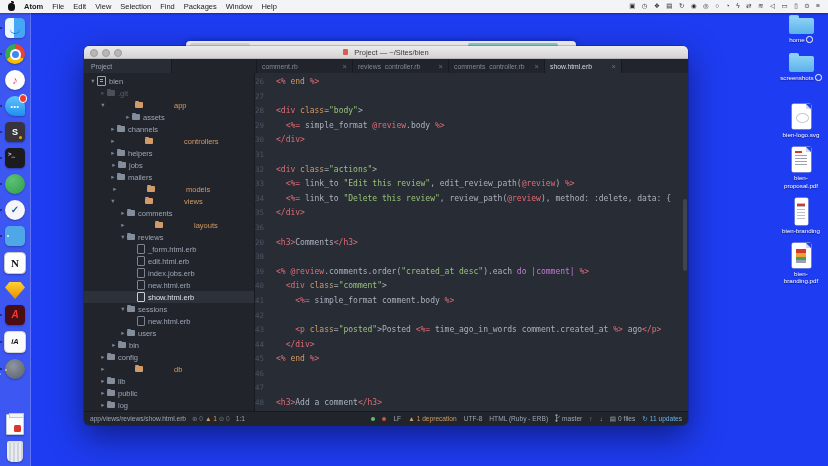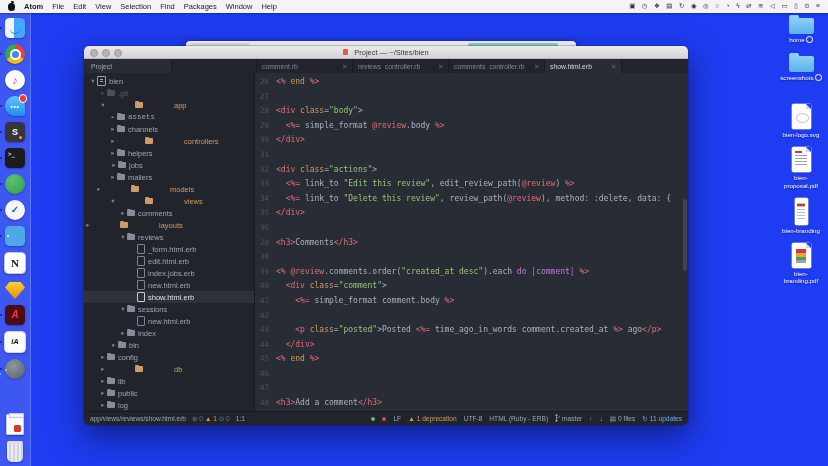--- a/index.html
+++ b/index.html
@@ -123,21 +123,21 @@
   .ticon.repo{width:7px;height:8px;border:.8px solid #9da5b4;border-radius:1px;}
   .ticon.repo::after{content:'';position:absolute;left:1.5px;top:1.5px;width:3px;height:1px;background:#9da5b4;box-shadow:0 2px 0 #9da5b4;}
   .st-modified,.st-modified .tlbl{color:#d19a66;gap:28px;}
   .st-modified .ticon.folder{background:#d19a66;}
   .st-ignored{opacity:.42;}
   .st-selected{background:#2c313a;color:#dfe2e8;}
   .st-selected .ticon.file{border-color:#c8cdd5;}
 
   #editor{flex:1;display:flex;position:relative;min-width:0;font-family:"DejaVu Sans Mono",monospace;
           font-size:8px;line-height:14.6px;padding-top:2px;overflow:hidden;}
-  #gutter{width:14px;flex:0 0 auto;text-align:right;padding-right:4px;color:#4b5263;font-size:7.5px;}
+  #gutter{width:14px;flex:0 0 auto;padding-right:4px;color:#4b5263;font-size:7.5px;}
   #code{flex:1;white-space:pre;color:#abb2bf;overflow:hidden;padding-left:3px;}
   .c-r{color:#e06c75;} .c-o{color:#d19a66;} .c-g{color:#98c379;} .c-p{color:#c678dd;} .c-t{color:#abb2bf;}
   #scrollbar{position:absolute;right:1px;top:3px;bottom:3px;width:4px;}
   #scroll-handle{position:absolute;top:37%;width:4px;height:72px;background:#4d5360;border-radius:2px;opacity:.65;}
 
   #statusbar{height:13px;flex:0 0 auto;background:#21252b;border-top:1px solid #181a1f;display:flex;align-items:center;
              padding:0 6px;font-size:6.6px;color:#9da5b4;gap:6px;white-space:nowrap;}
   .smeta{color:#6b7280;}
   .smeta.acc{color:#d19a66;}
   #status-right{margin-left:auto;display:flex;align-items:center;gap:7px;}
@@ -305,21 +305,21 @@
           <div class="trow st-ignored" style="padding-left: 15px;">
             <span class="arw">▸</span>
             <span class="ticon folder"></span>
             <span class="tlbl">.git</span>
           </div>
           <div class="trow st-modified" style="padding-left: 15px;">
             <span class="arw">▾</span>
             <span class="ticon folder"></span>
             <span class="tlbl">app</span>
           </div>
-          <div class="trow st-normal" style="padding-left: 25px; font-family: Liberation Mono, monospace;">
+          <div class="trow st-normal" style="padding-left: 40px;">
             <span class="arw">▸</span>
             <span class="ticon folder"></span>
             <span class="tlbl">assets</span>
           </div>
           <div class="trow st-normal" style="padding-left: 25px;">
             <span class="arw">▸</span>
             <span class="ticon folder"></span>
             <span class="tlbl">channels</span>
           </div>
           <div class="trow st-modified" style="padding-left: 25px;">
@@ -335,36 +335,36 @@
           <div class="trow st-normal" style="padding-left: 26px;">
             <span class="arw">▸</span>
             <span class="ticon folder"></span>
             <span class="tlbl">jobs</span>
           </div>
           <div class="trow st-normal" style="padding-left: 25px;">
             <span class="arw">▸</span>
             <span class="ticon folder"></span>
             <span class="tlbl">mailers</span>
           </div>
-          <div class="trow st-modified" style="padding-left: 11px;">
+          <div class="trow st-modified" style="padding-left: 27px;">
             <span class="arw">▸</span>
             <span class="ticon folder"></span>
             <span class="tlbl">models</span>
           </div>
           <div class="trow st-modified" style="padding-left: 25px;">
             <span class="arw">▾</span>
             <span class="ticon folder"></span>
             <span class="tlbl">views</span>
           </div>
           <div class="trow st-normal" style="padding-left: 35px;">
             <span class="arw">▸</span>
             <span class="ticon folder"></span>
             <span class="tlbl">comments</span>
           </div>
-          <div class="trow st-modified" style=" align-items: center;">
+          <div class="trow st-modified" style="padding-left: 35px; align-items: center;">
             <span class="arw">▸</span>
             <span class="ticon folder"></span>
             <span class="tlbl">layouts</span>
           </div>
           <div class="trow st-normal" style="padding-left: 35px;">
             <span class="arw">▾</span>
             <span class="ticon folder"></span>
             <span class="tlbl">reviews</span>
           </div>
           <div class="trow st-normal" style="padding-left: 45px;">
@@ -398,21 +398,21 @@
             <span class="tlbl">sessions</span>
           </div>
           <div class="trow st-normal" style="padding-left: 45px;">
             <span class="arw"></span>
             <span class="ticon file"></span>
             <span class="tlbl">new.html.erb</span>
           </div>
           <div class="trow st-normal" style="padding-left: 35px;">
             <span class="arw">▸</span>
             <span class="ticon folder"></span>
-            <span class="tlbl">index</span>
+            <span class="tlbl">users</span>
           </div>
           <div class="trow st-normal" style="padding-left: 26px;">
             <span class="arw">▸</span>
             <span class="ticon folder"></span>
             <span class="tlbl">bin</span>
           </div>
           <div class="trow st-normal" style="padding-left: 15px;">
             <span class="arw">▸</span>
             <span class="ticon folder"></span>
             <span class="tlbl">config</span>

